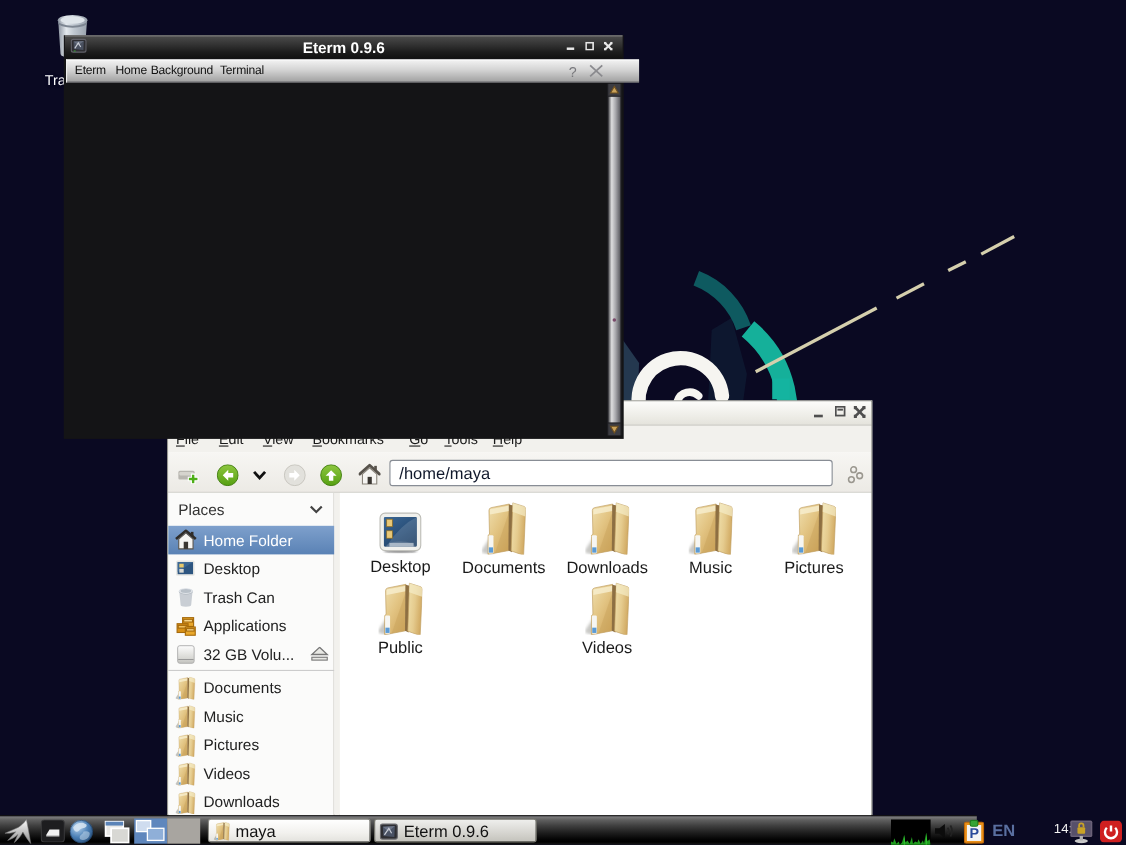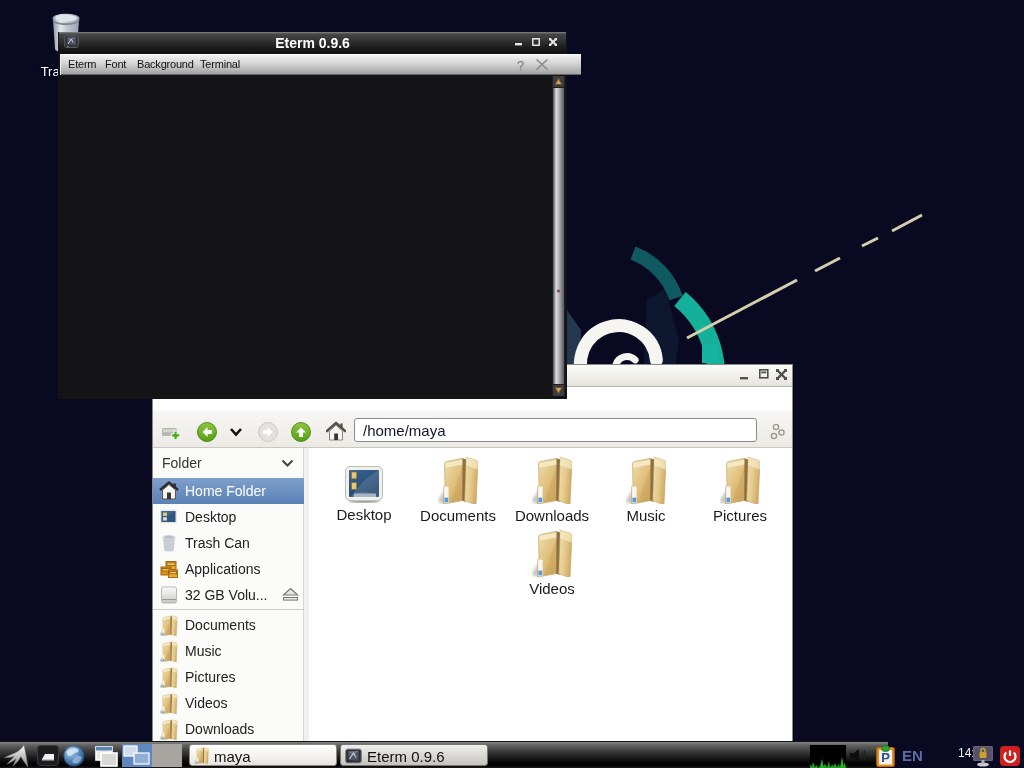--- a/index.html
+++ b/index.html
@@ -156,20 +156,29 @@
         </g>
         <g fill="#4f4f4f">
           <rect x="0" y="0" width="3" height="3"></rect>
           <rect x="8" y="0" width="3" height="3"></rect>
           <rect x="0" y="8" width="3" height="3"></rect>
           <rect x="8" y="8" width="3" height="3"></rect>
         </g>
       </svg>
   </div>
 
+  <div class="abs fmmenu">
+    <span style="left:7px"><u>F</u>ile</span>
+    <span style="left:46px"><u>E</u>dit</span>
+    <span style="left:86px"><u>V</u>iew</span>
+    <span style="left:131px"><u>B</u>ookmarks</span>
+    <span style="left:219px"><u>G</u>o</span>
+    <span style="left:251px"><u>T</u>ools</span>
+    <span style="left:295px"><u>H</u>elp</span>
+  </div>
 
   <div class="abs fmtool">
     <svg class="abs" style="left:9px;top:14px" width="19" height="15">
       <rect x="0" y="3" width="15" height="8" rx="1.5" fill="#b8b6b0"></rect>
       <rect x="1" y="4.2" width="13" height="3" rx="1" fill="#d6d4ce"></rect>
       <path d="M 12 6 h3.2 v2.8 h2.8 v3.2 h-2.8 v2.8 h-3.2 v-2.8 h-2.8 v-3.2 h2.8 z" fill="#4eae18" stroke="#fff" stroke-width="1"></path>
     </svg>
     <svg class="abs" style="left:44px;top:11px" width="20" height="20">
       <defs>
           <linearGradient id="grn" x1="0" y1="0" x2="0" y2="1">
@@ -202,21 +211,21 @@
       <g fill="none" stroke="#9a978f" stroke-width="1.4">
         <circle cx="10" cy="4" r="2.6"></circle>
           <circle cx="15.5" cy="9.5" r="2.6"></circle>
           <circle cx="8" cy="13" r="2.6"></circle>
       </g>
     </svg>
   </div>
 
   <div class="abs sidebar">
     <div class="srow" style="top:2px">
-        <span class="lbl" style="left:9px;color:#333">Folder</span>
+        <span class="lbl" style="left:9px;color:#333">Places</span>
       <svg style="left:128px;top:9px" width="13" height="9">
           <path d="M 1.5 1.5 L 6.5 6.5 L 11.5 1.5" stroke="#444" stroke-width="2" fill="none"></path>
         </svg>
     </div>
     <div class="srow" style="top:30px;background:linear-gradient(#7ea0cc,#5a82b5);color:#fff">
       <svg width="20" height="20">
           <path d="M 1 9 L 10 1.5 L 19 9" fill="none" stroke="#2f2c28" stroke-width="2.4" stroke-linejoin="round"></path>
           <path d="M 3.5 9 L 10 3.5 L 16.5 9 L 16.5 18 L 3.5 18 Z" fill="#f6f5f2" stroke="#5a554e" stroke-width="1"></path>
           <rect x="8" y="11.5" width="4" height="6.5" fill="#3a3631"></rect>
           <rect x="14.5" y="2.5" width="2.4" height="4" fill="#2f2c28"></rect>
@@ -335,20 +344,23 @@
         </svg><div>Documents</div></div>
     <div class="ficon" style="left:196px;top:8px"><svg width="40" height="48">
           <use href="#folder"></use>
         </svg><div>Downloads</div></div>
     <div class="ficon" style="left:290px;top:8px"><svg width="40" height="48">
           <use href="#folder"></use>
         </svg><div>Music</div></div>
     <div class="ficon" style="left:384px;top:8px"><svg width="40" height="48">
           <use href="#folder"></use>
         </svg><div>Pictures</div></div>
+    <div class="ficon" style="left:8px;top:81px"><svg width="40" height="48">
+          <use href="#folder"></use>
+        </svg><div>Public</div></div>
     <div class="ficon" style="left:196px;top:81px"><svg width="40" height="48">
           <use href="#folder"></use>
         </svg><div>Videos</div></div>
   </div>
 </div>
 
 <div class="abs" id="eterm">
   <div class="abs etitle">
     <svg class="abs" style="left:5px;top:2px" width="15" height="15">
       <rect x="0.8" y="1.8" width="13.4" height="11.6" rx="1.8" fill="#2e2e32" stroke="#62626a" stroke-width="1"></rect>
@@ -369,21 +381,21 @@
         <g fill="#e8e8e8">
           <rect x="0" y="0" width="2.2" height="2.2"></rect>
           <rect x="5.8" y="0" width="2.2" height="2.2"></rect>
           <rect x="0" y="5.8" width="2.2" height="2.2"></rect>
           <rect x="5.8" y="5.8" width="2.2" height="2.2"></rect>
         </g>
       </svg>
   </div>
   <div class="abs emenu">
     <span style="left:8px">Eterm</span>
-    <span style="left:45px">Font</span>
+    <span style="left:45px">Home</span>
     <span style="left:77px">Background</span>
     <span style="left:140px">Terminal</span>
     <span style="left:457px;color:#77777b;font-size:13px">?</span>
     <svg class="abs" style="left:475px;top:4px" width="14" height="13">
         <path d="M 1.5 1.5 L 12.5 11.5 M 12.5 1.5 L 1.5 11.5" stroke="#8a8a8e" stroke-width="1.6"></path>
       </svg>
   </div>
 
 
   <div class="abs" style="left:494px;top:44px;width:13px;height:320px;background:#202024">

